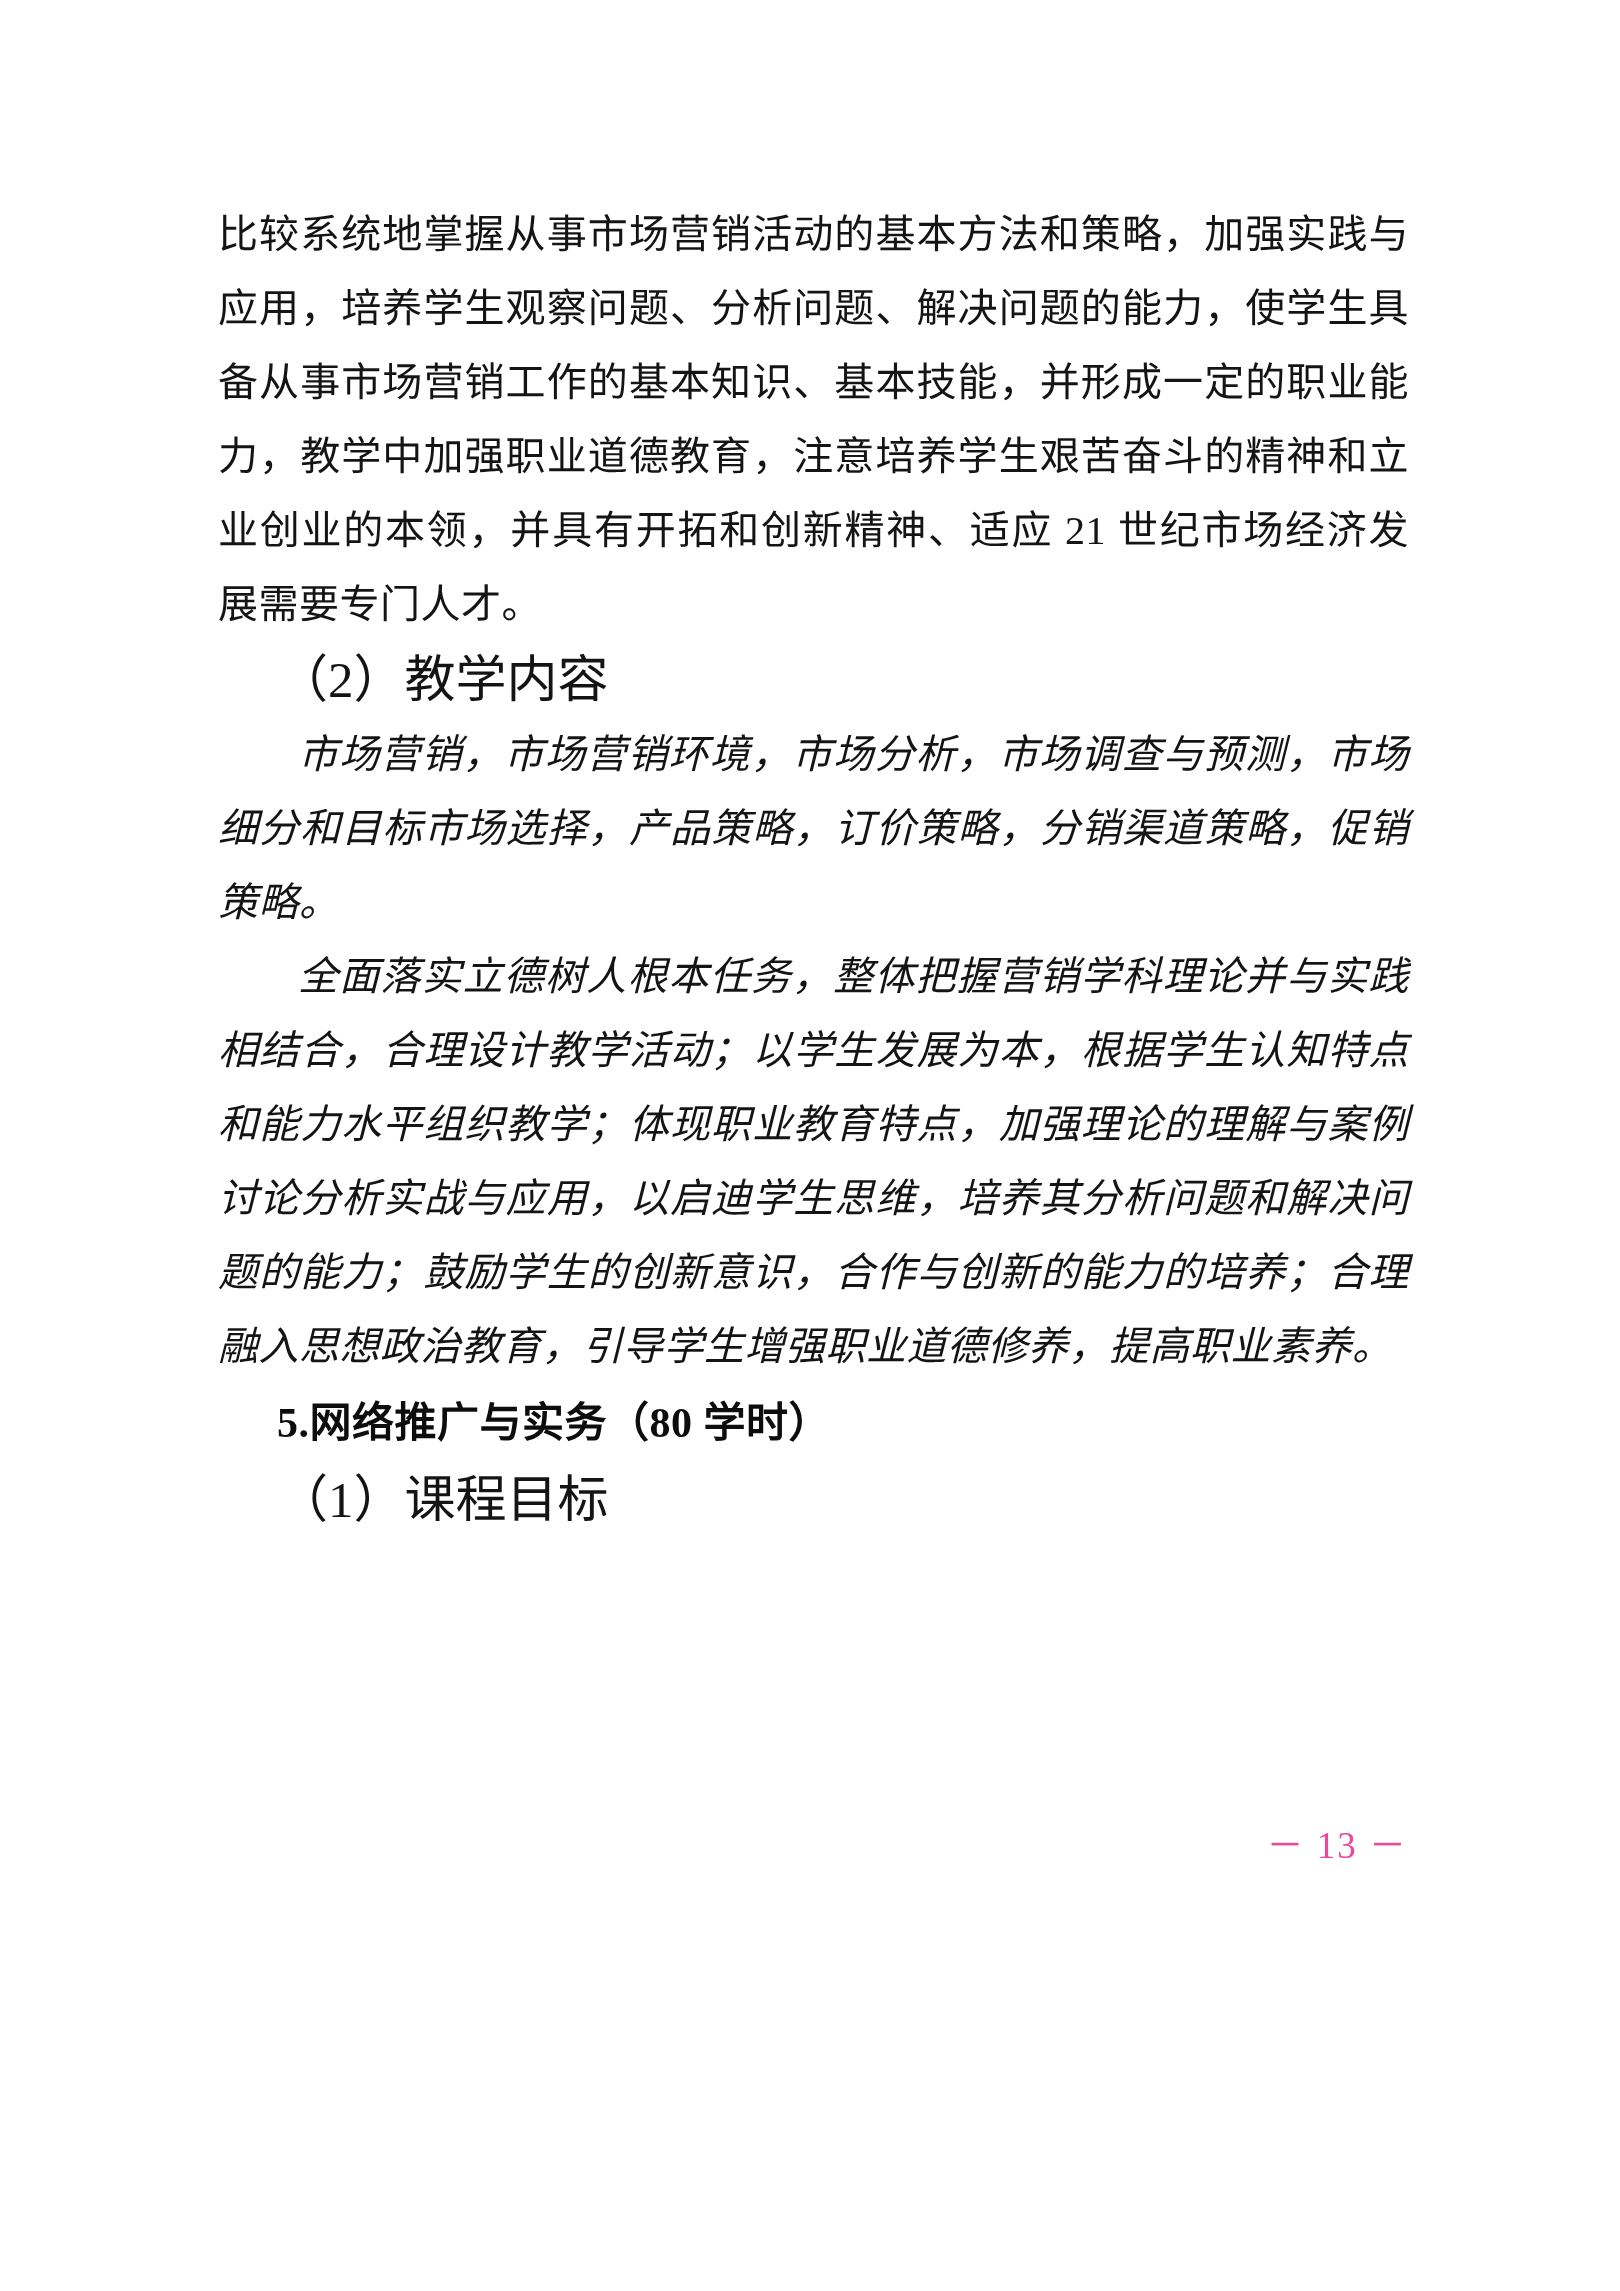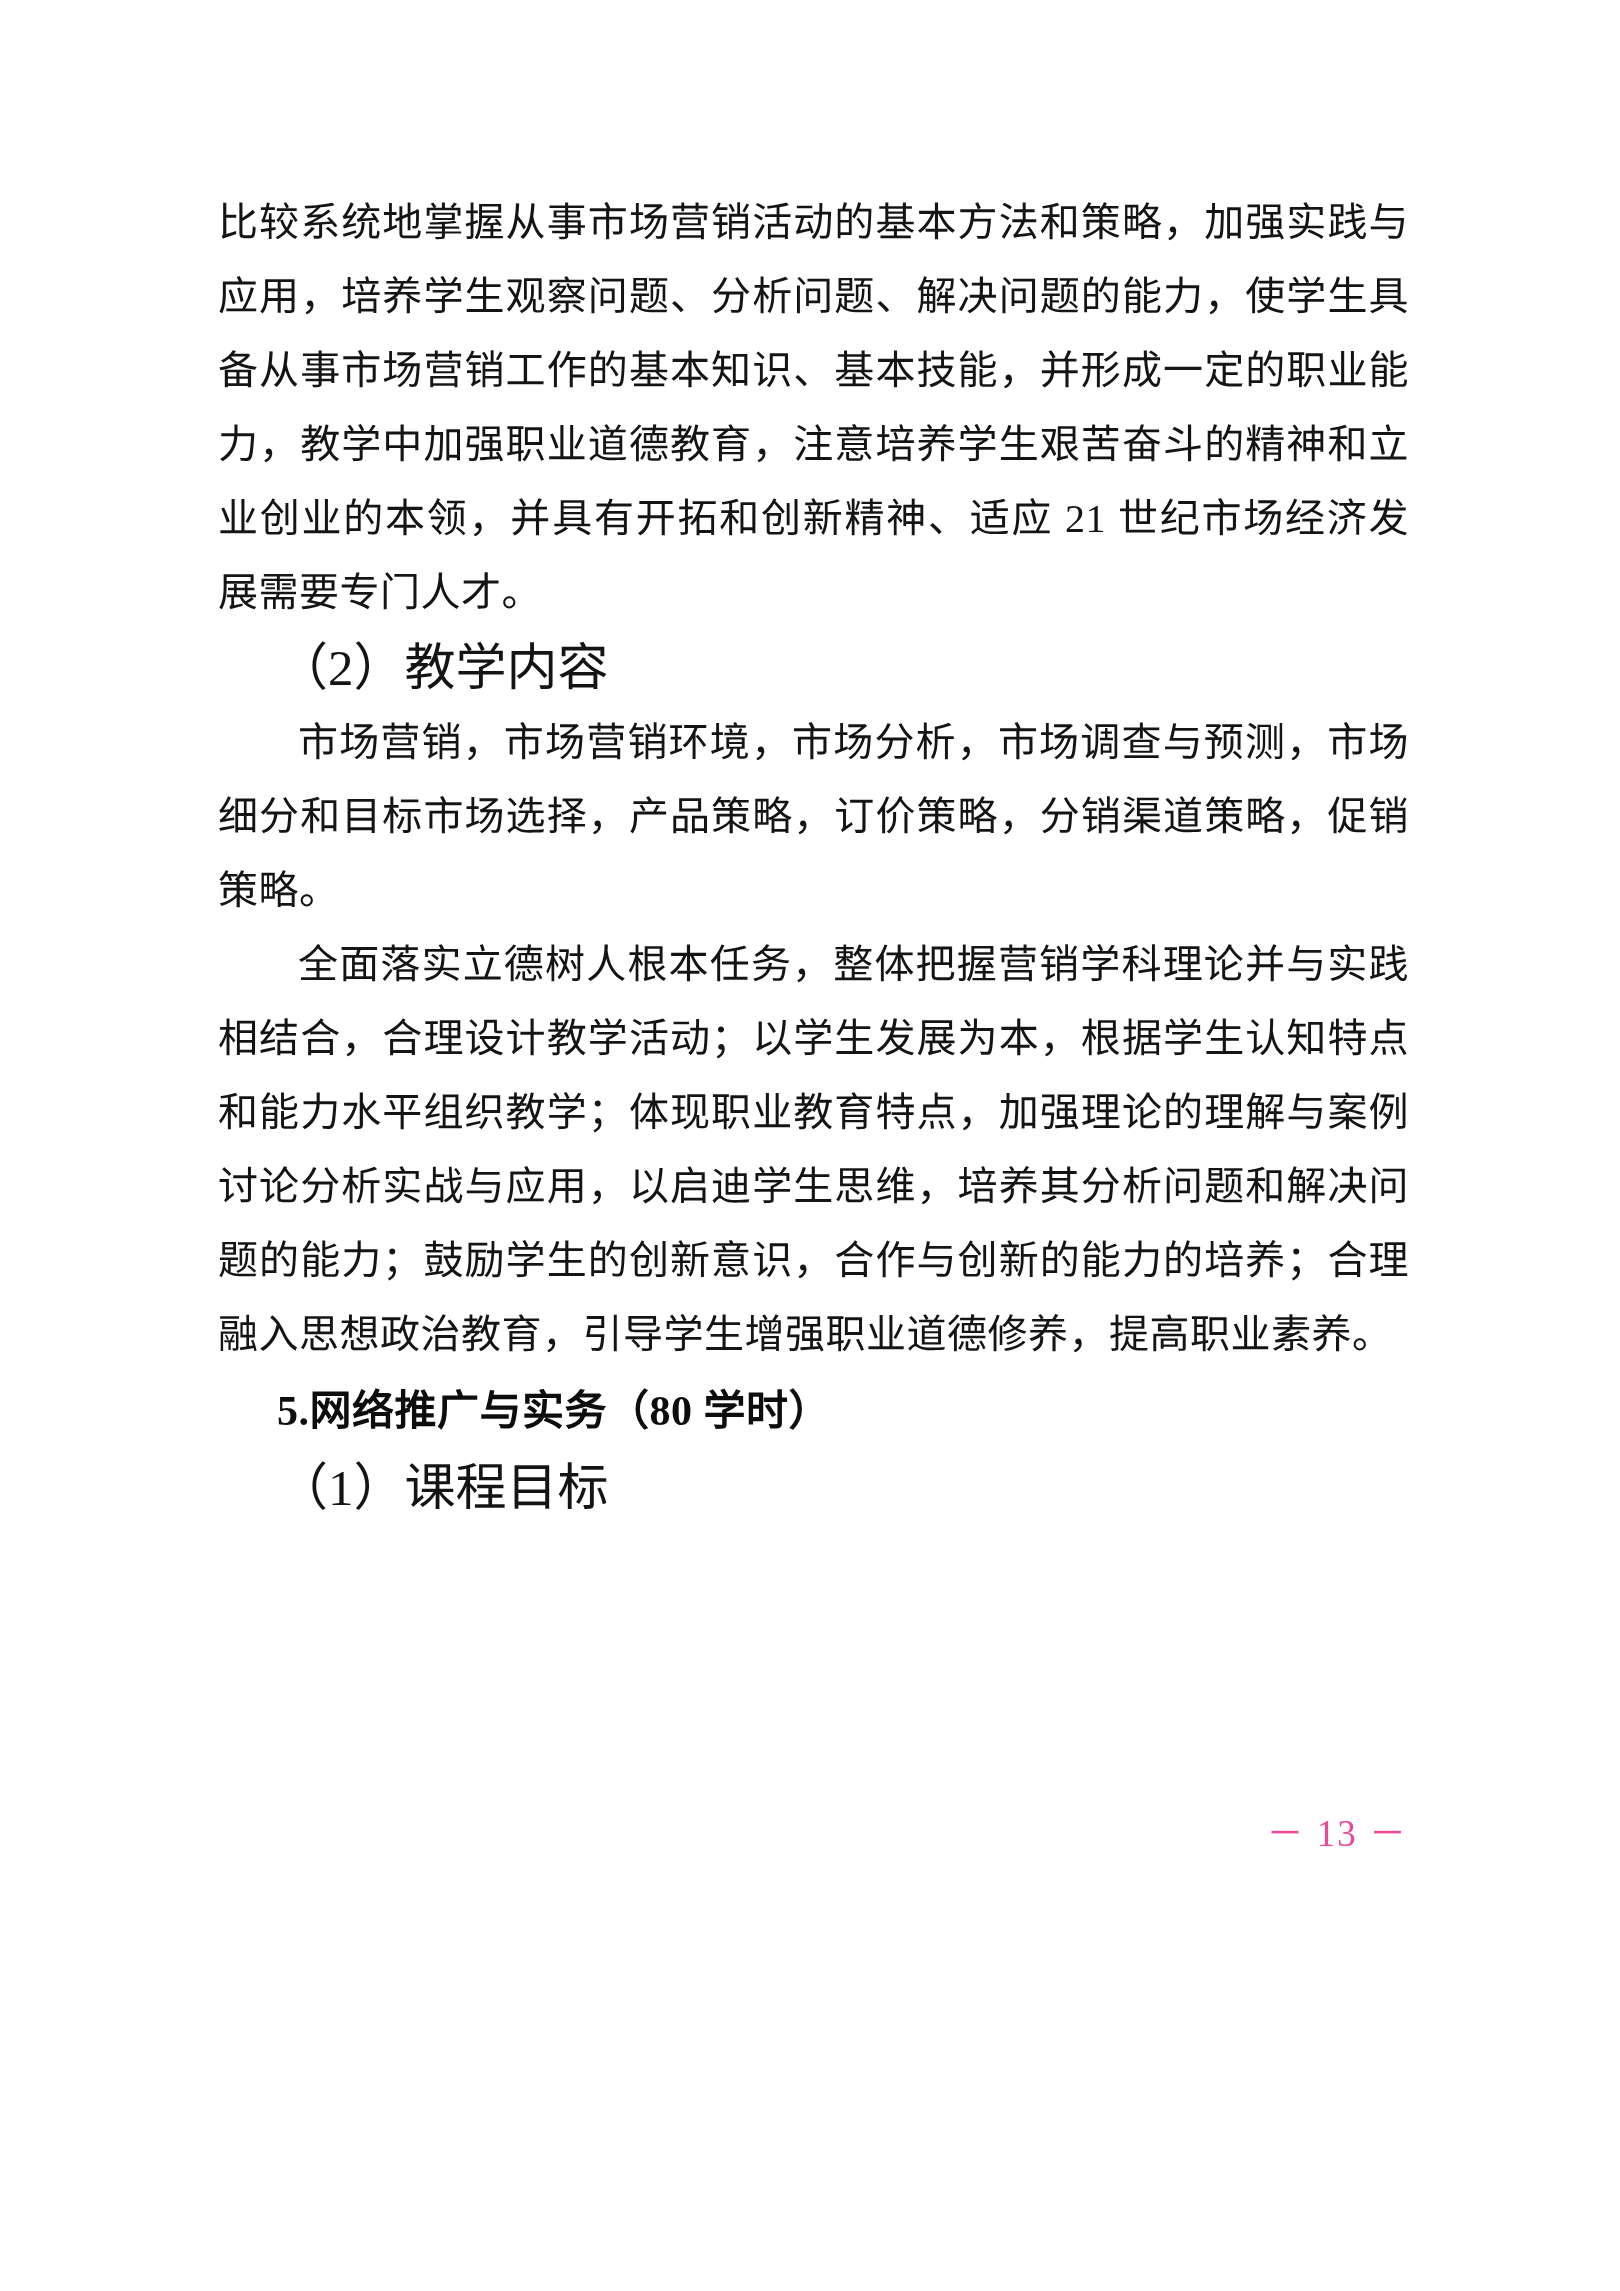--- a/index.html
+++ b/index.html
@@ -12,21 +12,21 @@
     width: 1620px;
     height: 2292px;
     position: relative;
     font-family: "Liberation Serif", "DejaVu Serif", serif;
     color: #1a1a1a;
     overflow: hidden;
   }
   .page {
     position: absolute;
     left: 0;
-    top: 4px;
+    top: 16px;
     width: 1620px;
     height: 1988px;
     background: #ffffff;
   }
   .content {
     position: absolute;
     left: 218px;
     top: 182px;
     width: 1191px;
   }
@@ -34,20 +34,21 @@
     font-size: 40px;
     line-height: 74px;
     text-align: justify;
     text-justify: inter-ideograph;
     letter-spacing: 0.5px;
     margin: 0 0 0 0;
     color: #141414;
   }
   .indent {
     text-indent: 80px;
+    font-style: italic;
   }
   .heading {
     font-size: 42px;
     line-height: 78px;
     font-weight: bold;
     text-indent: 59px;
     margin: 0;
     color: #0d0d0d;
     letter-spacing: 0.5px;
   }

